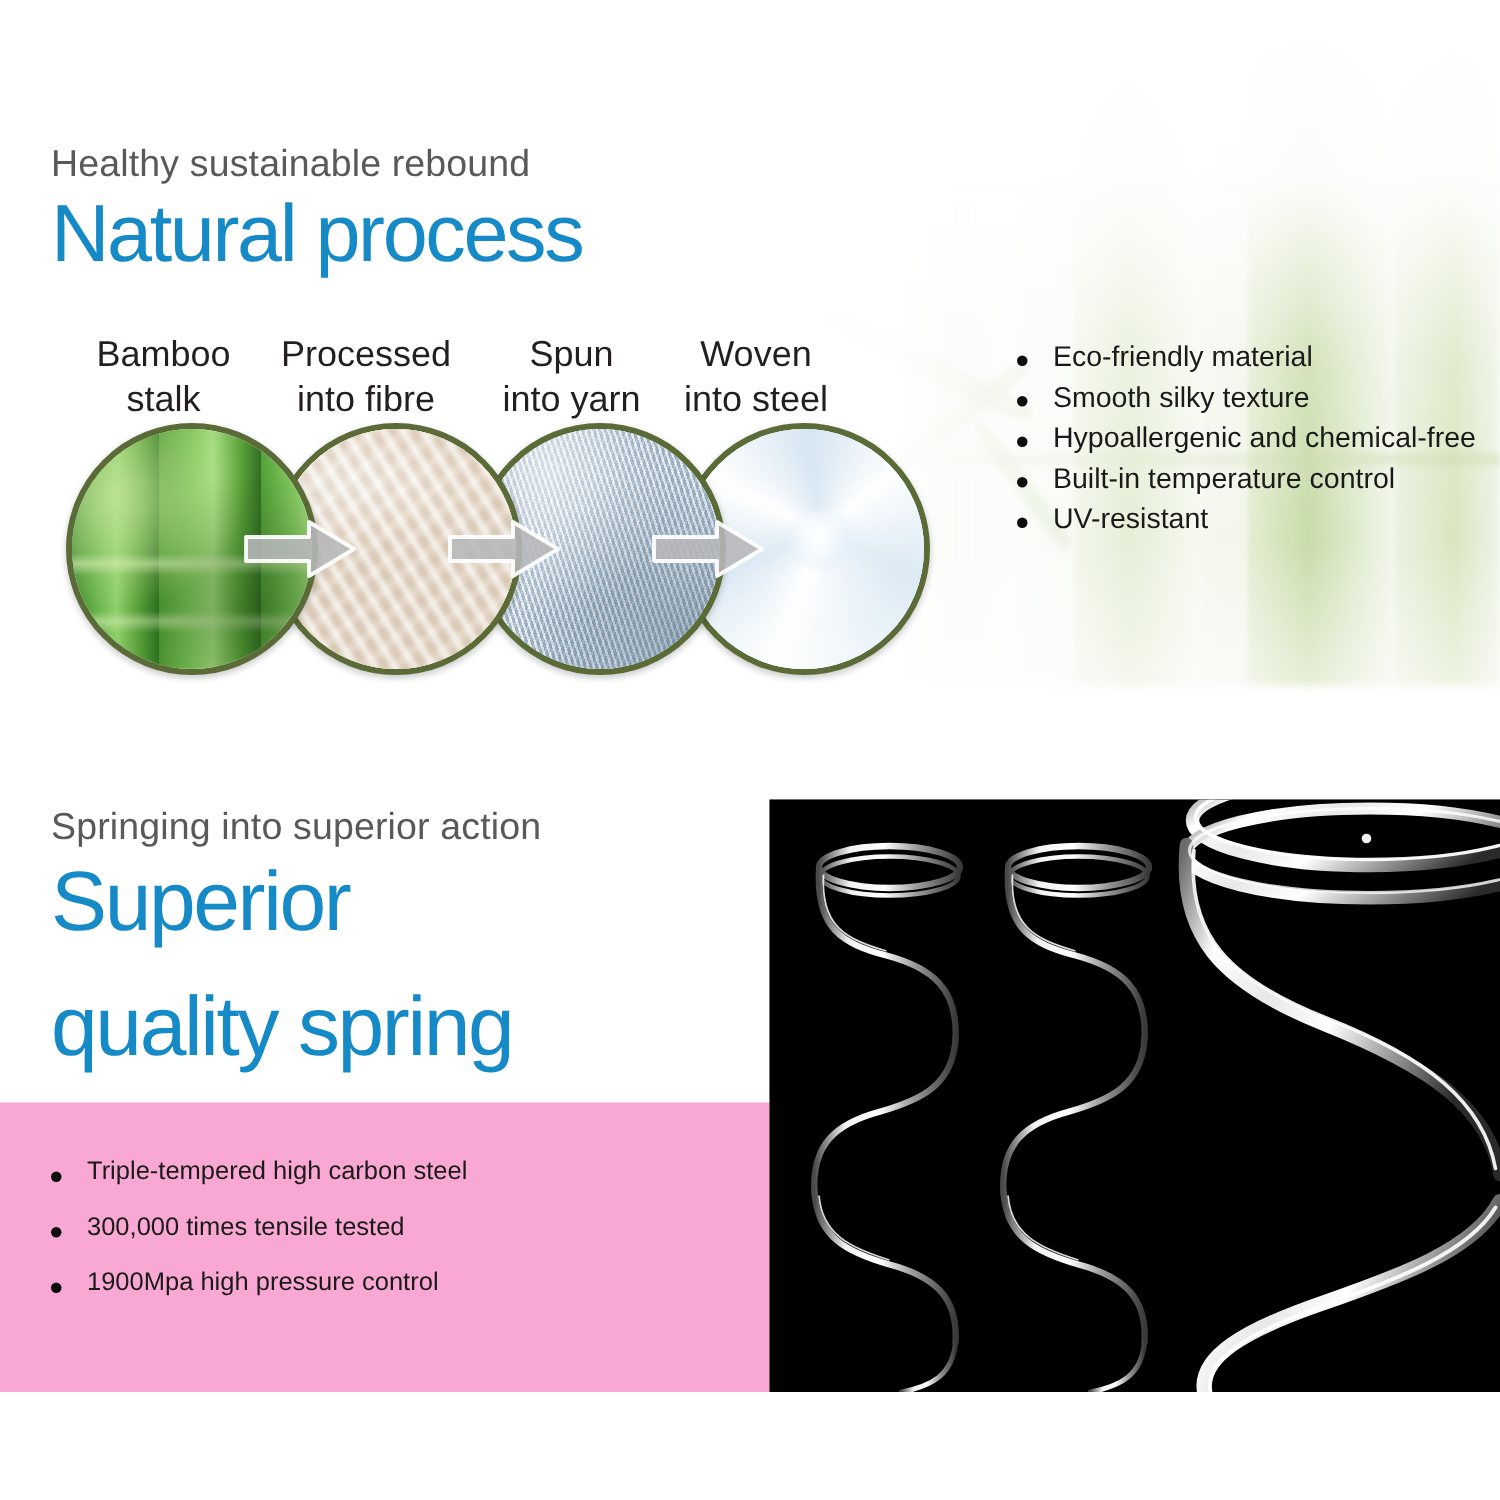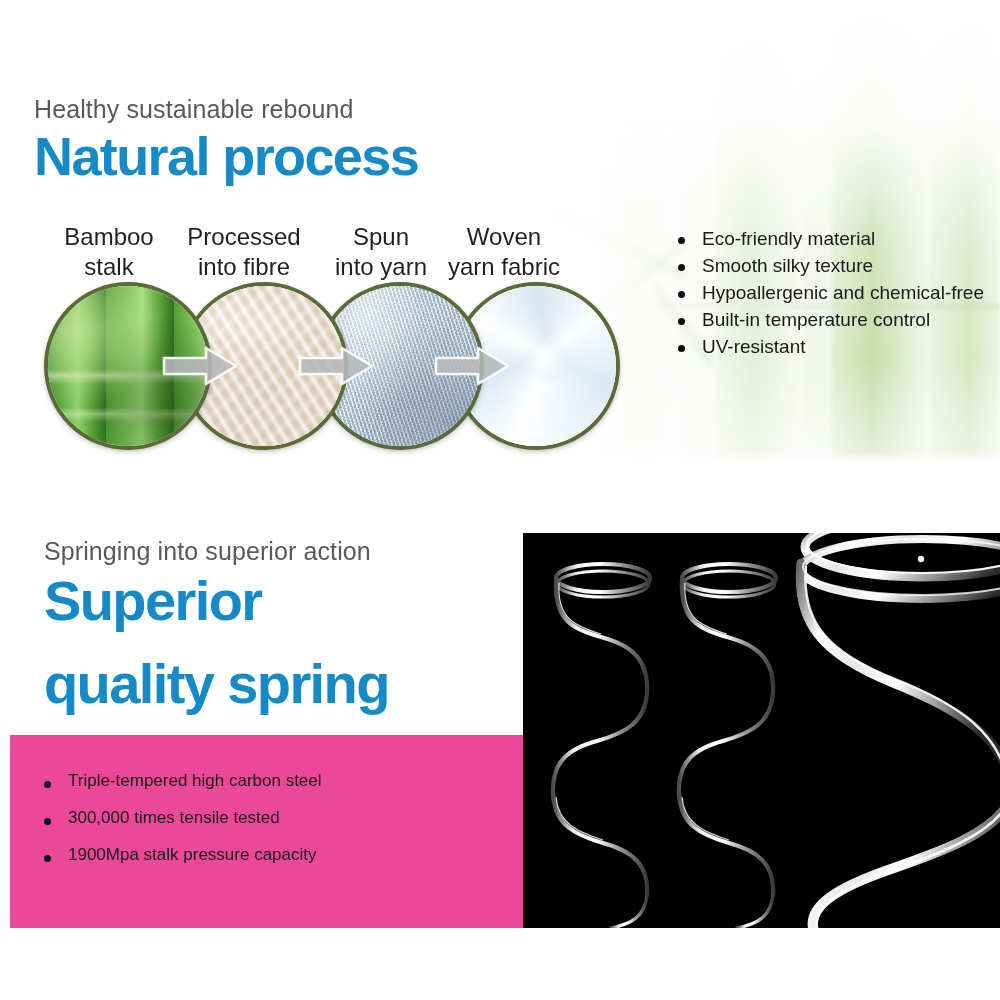--- a/index.html
+++ b/index.html
@@ -107,21 +107,21 @@
     position: absolute;
     color: #58595b;
     font-size: 25px;
     font-weight: 400;
     letter-spacing: 0.1px;
     white-space: nowrap;
   }
   .headline {
     position: absolute;
     color: #1689c7;
-    font-weight: 700;
+    font-weight: 400;
     letter-spacing: -1.6px;
     white-space: nowrap;
     line-height: 0.98;
   }
 
   .natural-kicker { left: 34px; top: 95px; }
   .natural-headline { left: 34px; top: 130px; font-size: 54px; }
 
   
   .steps-labels {
@@ -314,39 +314,39 @@
     top: 0.56em;
     width: 7px;
     height: 7px;
     border-radius: 50%;
     background: #0d0d0d;
   }
 
   
   .panel-spring {
     position: absolute;
-    left: 10px;
+    left: 0;
     top: 462px;
     width: 804px;
     height: 538px;
     background: #ffffff;
   }
 
   .spring-kicker { left: 34px; top: 75px; }
   .spring-headline { left: 34px; top: 112px; font-size: 56px; }
   .spring-headline .l2 { display: block; margin-top: 28px; }
 
   
   .cream-box {
     position: absolute;
     left: 0;
     top: 273px;
     width: 513px;
     height: 193px;
-    background: #ec4899;
+    background: #f9a8d4;
   }
   .bullets-spring {
     position: absolute;
     left: 32px;
     top: 36px;
     width: 460px;
   }
   .bullets-spring li {
     color: #1a1a1a;
     font-size: 17px;
@@ -396,21 +396,21 @@
       <div class="step-label s2">
         <span>Spun</span><br>
         <span>into yarn</span>
       </div>
       <div class="step-label s1">
         <span>Processed</span><br>
         <span>into fibre</span>
       </div>
       <div class="step-label s3">
         <span>Woven</span><br>
-        <span>yarn fabric</span>
+        <span>into steel</span>
       </div>
     </div>
 
     <div class="steps-circles">
 
       <div class="proc-circle c0">
         <div class="inner art-bamboo"></div>
       </div>
 
       <div class="arrow a0">
@@ -459,21 +459,21 @@
 
     <h1 class="headline spring-headline" style="margin:0;">
       <span class="l1">Superior</span>
       <span class="l2">quality spring</span>
     </h1>
 
     <div class="cream-box">
       <ul class="bullets bullets-spring">
         <li>Triple-tempered high carbon steel</li>
         <li>300,000 times tensile tested</li>
-        <li>1900Mpa stalk pressure capacity</li>
+        <li>1900Mpa high pressure control</li>
       </ul>
     </div>
 
     <div class="spring-photo">
       <svg width="487" height="395" viewBox="0 0 487 395" xmlns="http://www.w3.org/2000/svg">
         <defs>
           <linearGradient id="chrome" x1="0" y1="0" x2="1" y2="0">
             <stop offset="0%" stop-color="#4a4a4a"></stop>
             <stop offset="22%" stop-color="#f2f2f2"></stop>
             <stop offset="46%" stop-color="#ffffff"></stop>

